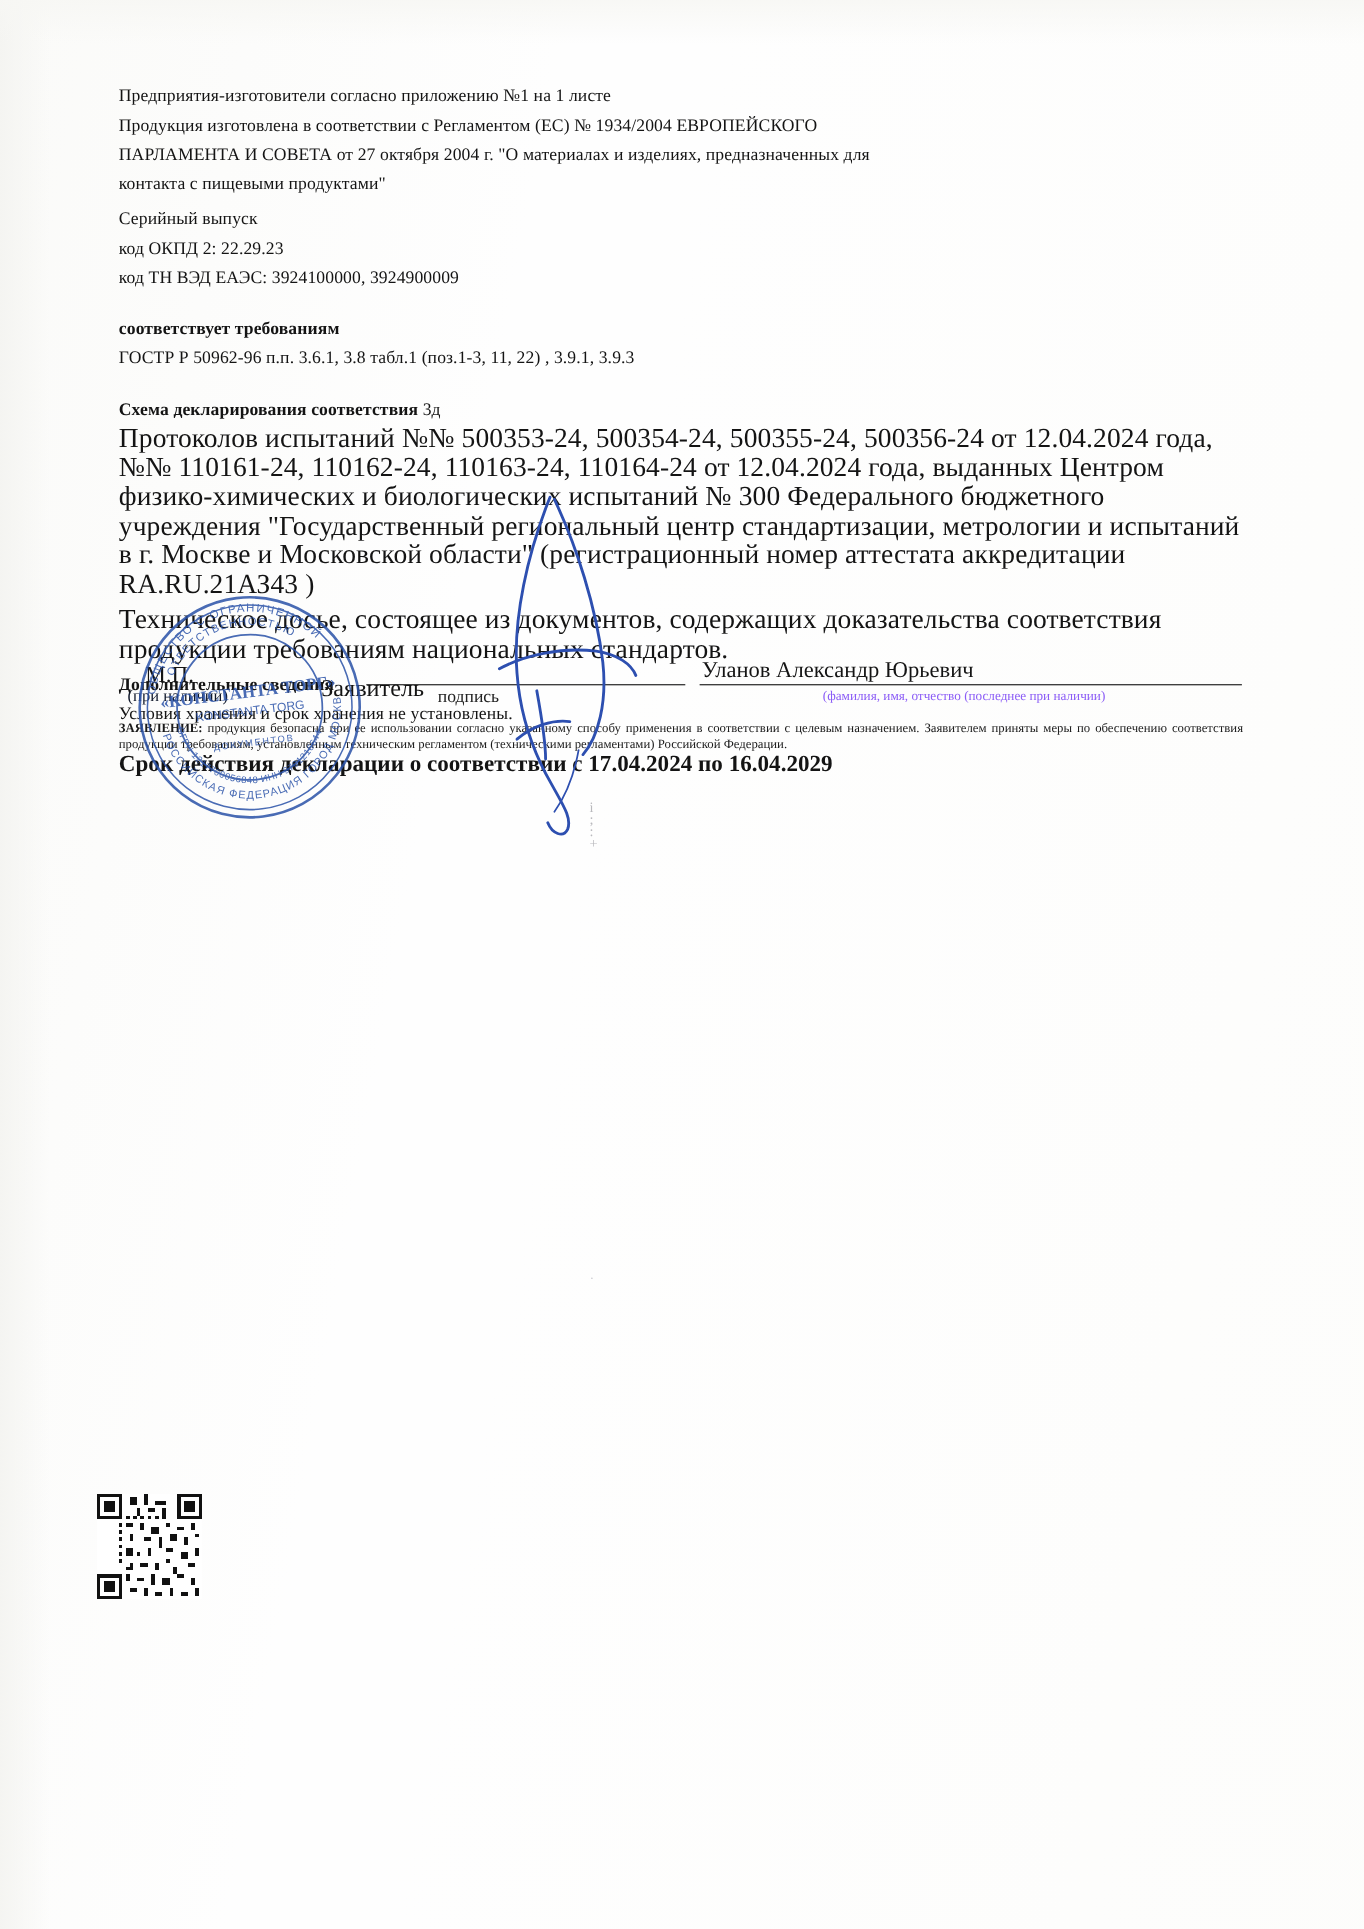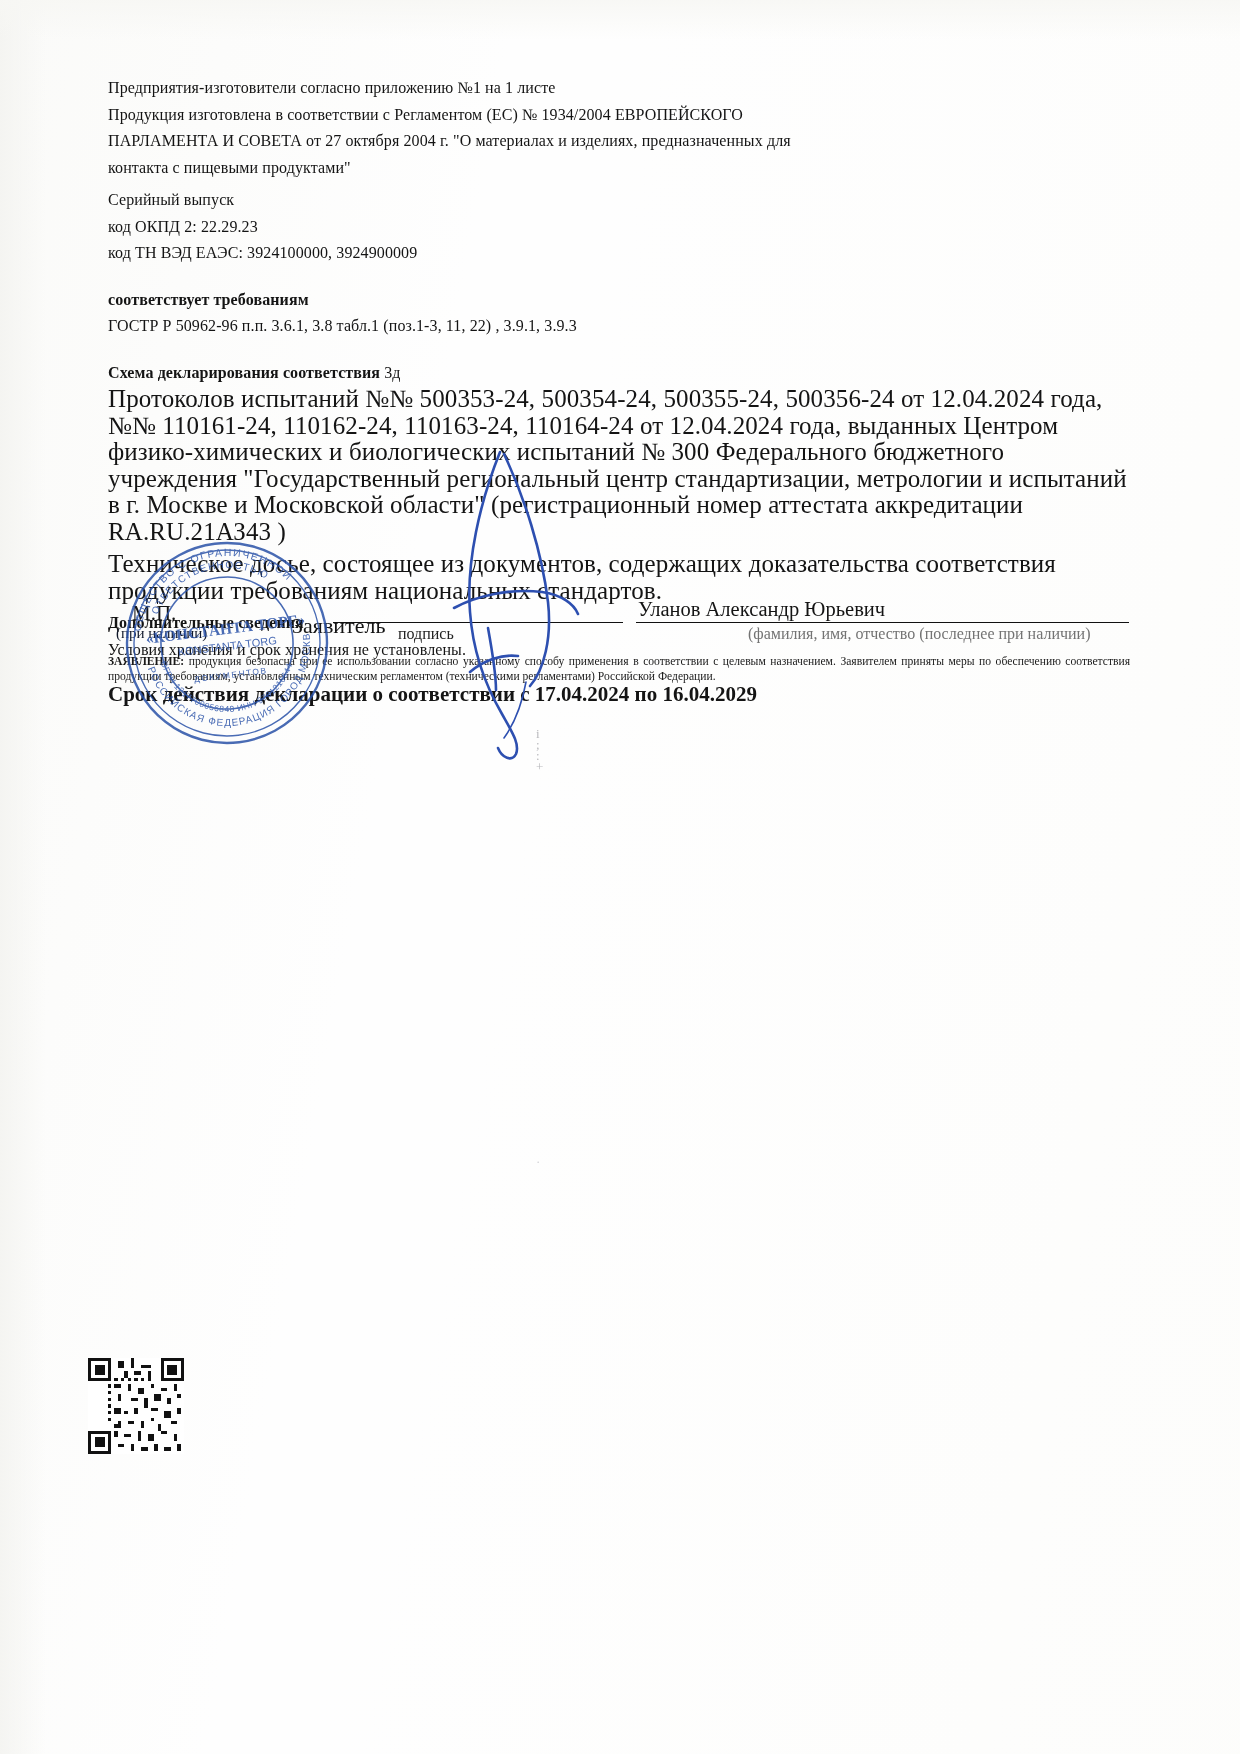--- a/index.html
+++ b/index.html
@@ -114,22 +114,22 @@
     position: absolute;
     left: 528px;
     top: 27px;
     width: 493px;
     border-bottom: 1.3px solid #111;
   }
   .fio-caption {
     position: absolute;
     left: 640px;
     top: 30px;
-    font-size: 16px;
-    color: #737373;
+    font-size: 12px;
+    color: #8b5cf6;
   }
 
   .statement {
     position: absolute;
     left: 108px;
     top: 655px;
     width: 1022px;
     font-size: 11.6px;
     line-height: 14.5px;
     text-align: justify;

